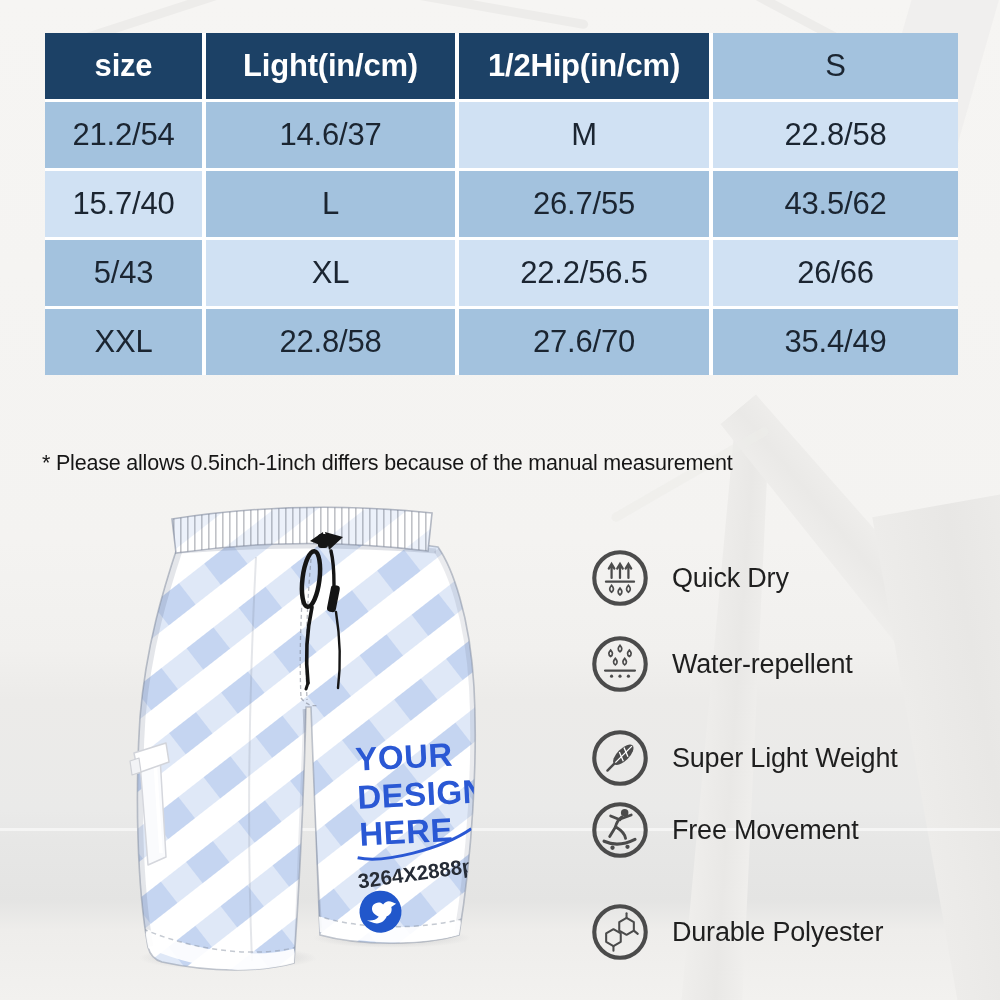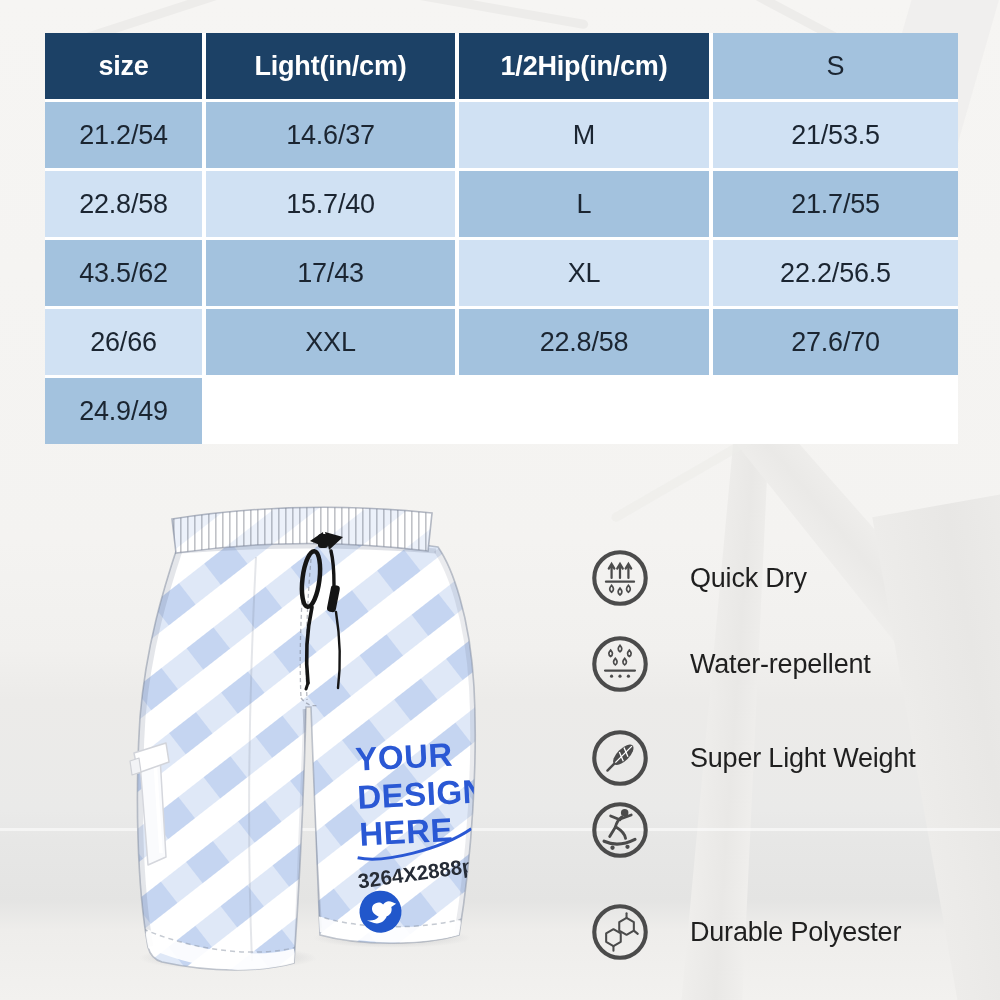--- a/index.html
+++ b/index.html
@@ -17,31 +17,31 @@
   .fr2{left:330px;top:-2px;width:260px;transform:rotate(10deg);}
   .fr3{left:700px;top:14px;width:200px;transform:rotate(28deg);}
   .fr4{left:600px;top:470px;width:180px;transform:rotate(-30deg);opacity:.6;}
   .hz{position:absolute;left:0;top:828px;width:100%;height:3px;background:rgba(255,255,255,.55);}
   .shadow{position:absolute;border-radius:50%;}
   .sh1{left:138px;top:946px;width:180px;height:24px;background:radial-gradient(ellipse at center,rgba(95,100,110,.35),rgba(95,100,110,0) 70%);}
   .sh2{left:312px;top:928px;width:160px;height:20px;background:radial-gradient(ellipse at center,rgba(95,100,110,.25),rgba(95,100,110,0) 70%);}
   
   .size-table{position:absolute;left:45px;top:33px;width:913px;display:grid;
     grid-template-columns:157px 249px 250px 245px;gap:3px 4px;background:#ffffff;}
-  .cell{height:66px;display:flex;align-items:center;justify-content:center;font-size:27px;letter-spacing:-.2px;}
+  .cell{height:66px;display:flex;align-items:center;justify-content:center;font-size:31px;letter-spacing:-.2px;}
   .hdr{background:#1c4166;color:#ffffff;font-weight:700;}
   .med{background:#a3c2de;color:#1b2531;font-weight:500;}
   .lig{background:#d0e1f3;color:#1b2531;font-weight:500;}
   
   .note{position:absolute;left:42px;top:451px;font-size:21.5px;color:#161616;letter-spacing:-.2px;}
   
   .shorts{position:absolute;left:110px;top:495px;width:380px;height:480px;}
   
   .features{position:absolute;left:591px;top:549px;width:390px;}
-  .feature{position:absolute;left:0;display:flex;align-items:center;gap:41px;height:58px;}
+  .feature{position:absolute;left:0;display:flex;align-items:center;gap:23px;height:58px;}
   .f0{top:0px}.f1{top:86px}.f2{top:180px}.f3{top:252px}.f4{top:354px}
   .fi{width:58px;height:58px;flex:0 0 58px;}
   .flabel{font-size:27px;color:#1f1f1f;font-weight:500;letter-spacing:-.2px;white-space:nowrap;}
 </style>
 </head>
 <body>
 
 <div class="canvas">
 
   <div class="trunk t1"></div>
@@ -57,39 +57,39 @@
   <div class="size-table">
     <div class="cell hdr">size</div>
     <div class="cell hdr">Light(in/cm)</div>
     <div class="cell hdr">1/2Hip(in/cm)</div>
 
     <div class="cell med">S</div>
     <div class="cell med">21.2/54</div>
     <div class="cell med">14.6/37</div>
 
     <div class="cell lig">M</div>
-    <div class="cell lig">21/53.5</div>
     <div class="cell lig">22.8/58</div>
     <div class="cell lig">15.7/40</div>
 
     <div class="cell med">L</div>
-    <div class="cell med">21.7/55</div>
+    <div class="cell med">26.7/55</div>
     <div class="cell med">43.5/62</div>
-    <div class="cell med">17/43</div>
+    <div class="cell med">5/43</div>
 
     <div class="cell lig">XL</div>
     <div class="cell lig">22.2/56.5</div>
     <div class="cell lig">26/66</div>
 
     <div class="cell med">XXL</div>
     <div class="cell med">22.8/58</div>
     <div class="cell med">27.6/70</div>
-    <div class="cell med">24.9/49</div>
+    <div class="cell med">35.4/49</div>
   </div>
 
+  <div class="note">* Please allows 0.5inch-1inch differs because of the manual measurement</div>
 
   <div class="shadow sh1"></div>
   <div class="shadow sh2"></div>
 
   <svg class="shorts" viewBox="0 0 380 480">
     <defs>
       <path id="sp" d="M68,50 C54,92 36,150 30,222 C25,300 27,392 38,452 C40,460 45,465 52,467 C102,478 152,477 184,468 C190,382 194,296 196,212 L201,212 C204,292 207,378 210,440 C254,452 316,450 349,440 C362,362 368,264 364,192 C360,120 342,72 328,52 C242,38 154,38 68,50 Z"></path>
       <clipPath id="spc">
           <use href="#sp"></use>
         </clipPath>
@@ -228,20 +228,21 @@
           <path d="M33,17 C29,20 27,24 26,28"></path>
           <path d="M32,19 L43,15"></path>
           <path d="M31,20 L21,16"></path>
           <path d="M26,28 L20,38"></path>
           <path d="M27,28 C32,31 36,34 37,40"></path>
           <path d="M14,43 C24,47.5 36,46.5 47,41" stroke-width="3.4"></path>
         </g>
         <circle cx="23" cy="50" r="2.3" fill="#4b4b4b"></circle>
         <circle cx="39" cy="49" r="2.3" fill="#4b4b4b"></circle>
       </svg>
+      <span class="flabel">Free Movement</span>
     </div>
 
     <div class="feature f4">
       <svg class="fi" viewBox="0 0 62 62">
         <circle cx="31" cy="31" r="27.5" fill="none" stroke="#4b4b4b" stroke-width="4.4"></circle>
         <g stroke="#4b4b4b" stroke-width="2.2" fill="none" stroke-linejoin="round" stroke-linecap="round">
           <path d="M24,28 L31.8,32.5 L31.8,41.5 L24,46 L16.2,41.5 L16.2,32.5 Z"></path>
           <path d="M38,16 L45.8,20.5 L45.8,29.5 L38,34 L30.2,29.5 L30.2,20.5 Z"></path>
           <path d="M38,16 L38,11"></path>
           <path d="M45.8,29.5 L50,33"></path>

